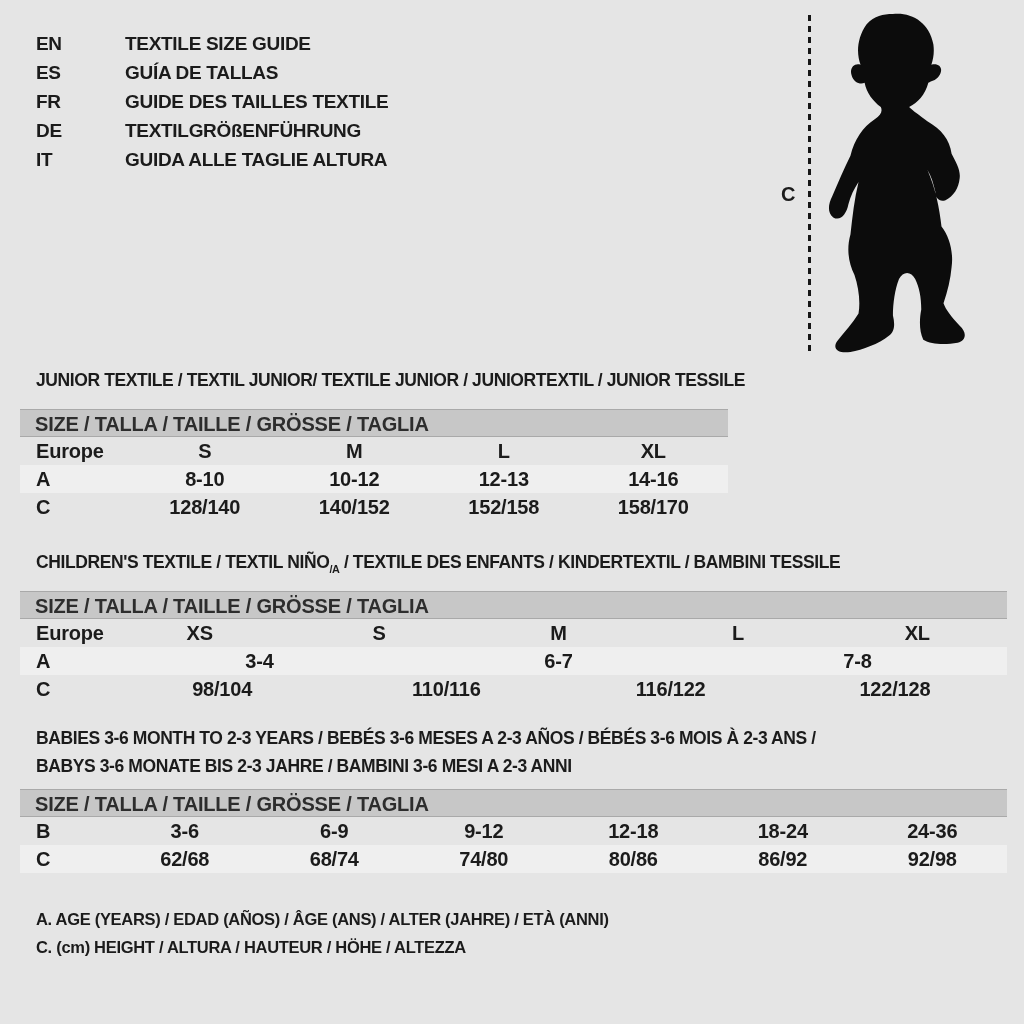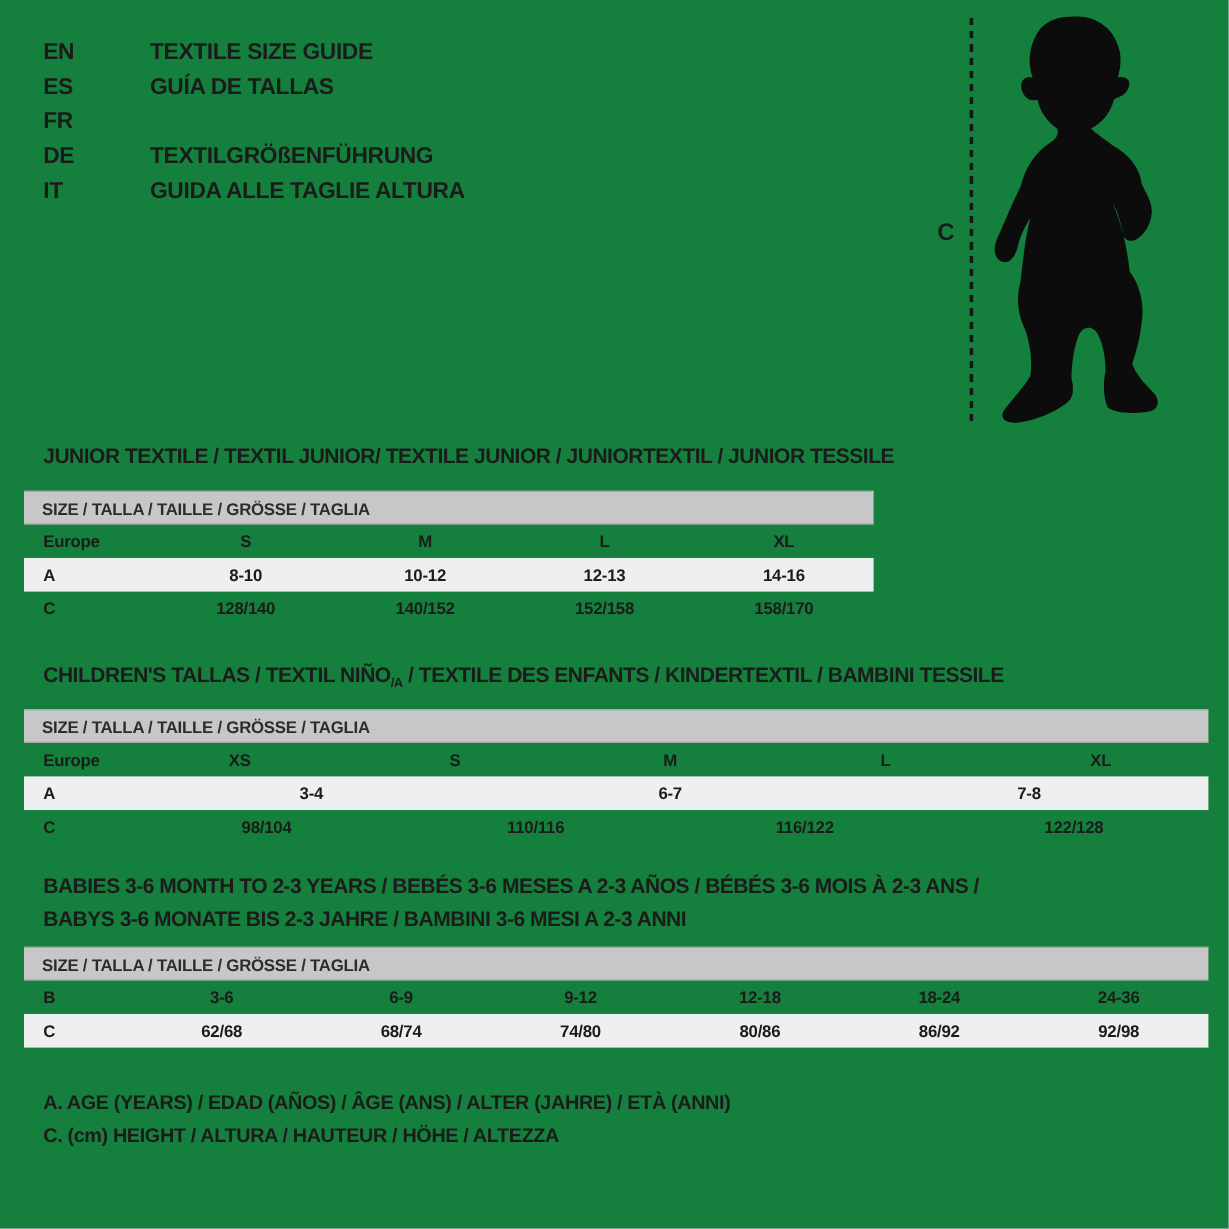--- a/index.html
+++ b/index.html
@@ -3,21 +3,21 @@
 <meta charset="utf-8">
 <style>
   :root{
     --band-bg:#c7c7c7;
     --band-border:#a9a9a9;
     --stripe-bg:#efefef;
     --ink:#1b1b1b;
   }
   html,body{margin:0;padding:0;background:#fff;}
   .canvas{
-    position:relative;width:1024px;height:1024px;background:#15803d;overflow:hidden;
+    position:relative;width:1024px;height:1024px;background:#e5e5e5;overflow:hidden;
     font-family:"Liberation Sans","DejaVu Sans",sans-serif;
     color:var(--ink,#1b1b1b);
     -webkit-font-smoothing:antialiased;
   }
   
   .lang-list{position:absolute;left:36px;top:29px;}
   .lang-row{display:flex;height:29px;align-items:center;}
   .lang-code{width:61px;font-size:19px;font-weight:bold;letter-spacing:-0.3px;}
   .lang-title{font-size:19px;font-weight:bold;letter-spacing:-0.3px;white-space:nowrap;margin-left:28px;}
   
@@ -27,21 +27,21 @@
   }
   .measure-label{position:absolute;left:781px;top:183px;font-size:20px;font-weight:bold;}
   .baby{position:absolute;left:822px;top:10px;width:154px;height:348px;}
   
   .sec-title{
     position:absolute;left:36px;font-size:17.5px;font-weight:bold;
     letter-spacing:-0.4px;white-space:nowrap;line-height:28px;
   }
   .sub{font-size:0.62em;vertical-align:sub;}
   
-  .tbl{position:absolute;font-weight:bold;font-size:14px;letter-spacing:-0.2px;}
+  .tbl{position:absolute;font-weight:bold;font-size:20px;letter-spacing:-0.2px;}
   .band{
     height:28px;line-height:28px;background:var(--band-bg,#c7c7c7);
     border-top:1px solid var(--band-border,#a9a9a9);
     border-bottom:1px solid var(--band-border,#a9a9a9);
     padding-left:15px;color:#2d2d2d;box-sizing:border-box;
   }
   .trow{display:flex;height:28px;line-height:28px;}
   .trow.stripe{background:var(--stripe-bg,#efefef);}
   .tlabel{padding-left:16px;box-sizing:border-box;}
   .tbl-junior .tlabel{width:110px;}
@@ -60,20 +60,21 @@
     <div class="lang-row">
       <span class="lang-code">EN</span>
       <span class="lang-title">TEXTILE SIZE GUIDE</span>
     </div>
     <div class="lang-row">
       <span class="lang-code">ES</span>
       <span class="lang-title">GUÍA DE TALLAS</span>
     </div>
     <div class="lang-row">
       <span class="lang-code">FR</span>
+      <span class="lang-title">GUIDE DES TAILLES TEXTILE</span>
     </div>
     <div class="lang-row">
       <span class="lang-code">DE</span>
       <span class="lang-title">TEXTILGRÖßENFÜHRUNG</span>
     </div>
     <div class="lang-row">
       <span class="lang-code">IT</span>
       <span class="lang-title">GUIDA ALLE TAGLIE ALTURA</span>
     </div>
   </div>
@@ -143,21 +144,21 @@
     </div>
     <div class="trow">
       <span class="tlabel">C</span>
       <span class="tcell">128/140</span>
       <span class="tcell">140/152</span>
       <span class="tcell">152/158</span>
       <span class="tcell">158/170</span>
     </div>
   </div>
 
-  <div class="sec-title" style="top:548px"><span>CHILDREN'S TALLAS / TEXTIL NIÑO</span><span class="sub">/A</span><span> / TEXTILE DES ENFANTS / KINDERTEXTIL / BAMBINI TESSILE</span></div>
+  <div class="sec-title" style="top:548px"><span>CHILDREN'S TEXTILE / TEXTIL NIÑO</span><span class="sub">/A</span><span> / TEXTILE DES ENFANTS / KINDERTEXTIL / BAMBINI TESSILE</span></div>
   <div class="tbl tbl-wide" style="left:20px;top:591px;width:987px">
     <div class="band">SIZE / TALLA / TAILLE / GRÖSSE / TAGLIA</div>
     <div class="trow">
       <span class="tlabel">Europe</span>
       <span class="tcell">XS</span>
       <span class="tcell">S</span>
       <span class="tcell">M</span>
       <span class="tcell">L</span>
       <span class="tcell">XL</span>
     </div>

